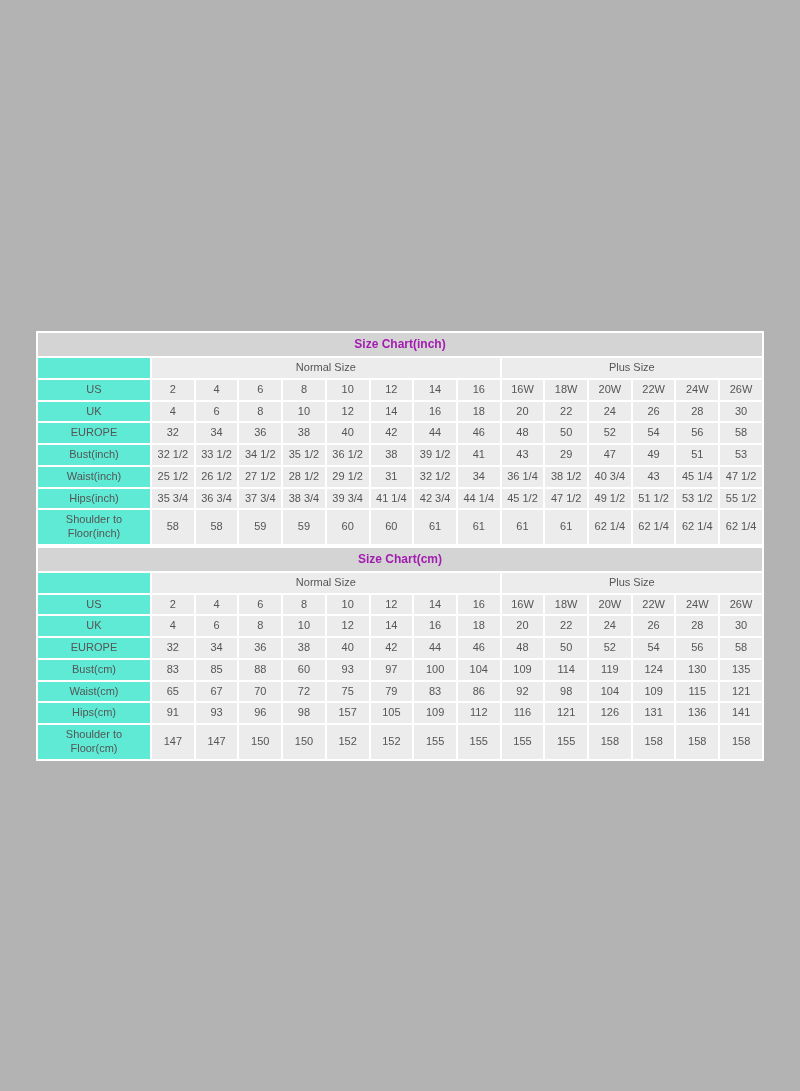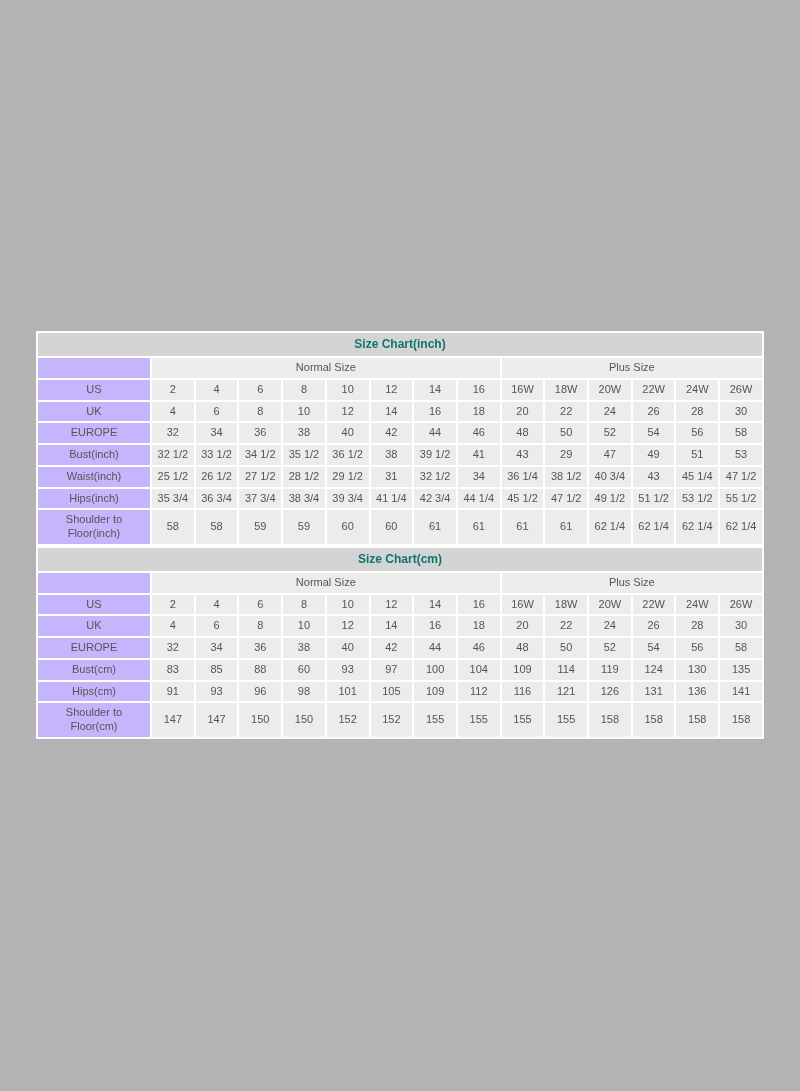--- a/index.html
+++ b/index.html
@@ -29,27 +29,27 @@
     vertical-align:middle;
     font-size:11px;
     line-height:1.25;
     color:#555555;
     background:#ececec;
     padding:3px 1px;
     overflow:hidden;
   }
   table.size-table td.title-cell{
     background:#d4d4d4;
-    color:#0f766e;
+    color:#a21caf;
     font-weight:bold;
     font-size:12px;
     padding:4px 0;
   }
   table.size-table td.label-cell{
-    background:#c4b5fd;
+    background:#5eead4;
     padding:3px 8px;
   }
   table.size-table col.label-col{width:112px;}
 </style>
 </head>
 <body>
 
 <div class="canvas">
   <div class="chart-panel">
     <div class="table-mount">
@@ -292,26 +292,43 @@
               <td colspan="1">100</td>
               <td colspan="1">104</td>
               <td colspan="1">109</td>
               <td colspan="1">114</td>
               <td colspan="1">119</td>
               <td colspan="1">124</td>
               <td colspan="1">130</td>
               <td colspan="1">135</td>
             </tr>
             <tr>
+              <td class="label-cell" colspan="1">Waist(cm)</td>
+              <td colspan="1">65</td>
+              <td colspan="1">67</td>
+              <td colspan="1">70</td>
+              <td colspan="1">72</td>
+              <td colspan="1">75</td>
+              <td colspan="1">79</td>
+              <td colspan="1">83</td>
+              <td colspan="1">86</td>
+              <td colspan="1">92</td>
+              <td colspan="1">98</td>
+              <td colspan="1">104</td>
+              <td colspan="1">109</td>
+              <td colspan="1">115</td>
+              <td colspan="1">121</td>
+            </tr>
+            <tr>
               <td class="label-cell" colspan="1">Hips(cm)</td>
               <td colspan="1">91</td>
               <td colspan="1">93</td>
               <td colspan="1">96</td>
               <td colspan="1">98</td>
-              <td colspan="1">101</td>
+              <td colspan="1">157</td>
               <td colspan="1">105</td>
               <td colspan="1">109</td>
               <td colspan="1">112</td>
               <td colspan="1">116</td>
               <td colspan="1">121</td>
               <td colspan="1">126</td>
               <td colspan="1">131</td>
               <td colspan="1">136</td>
               <td colspan="1">141</td>
             </tr>

